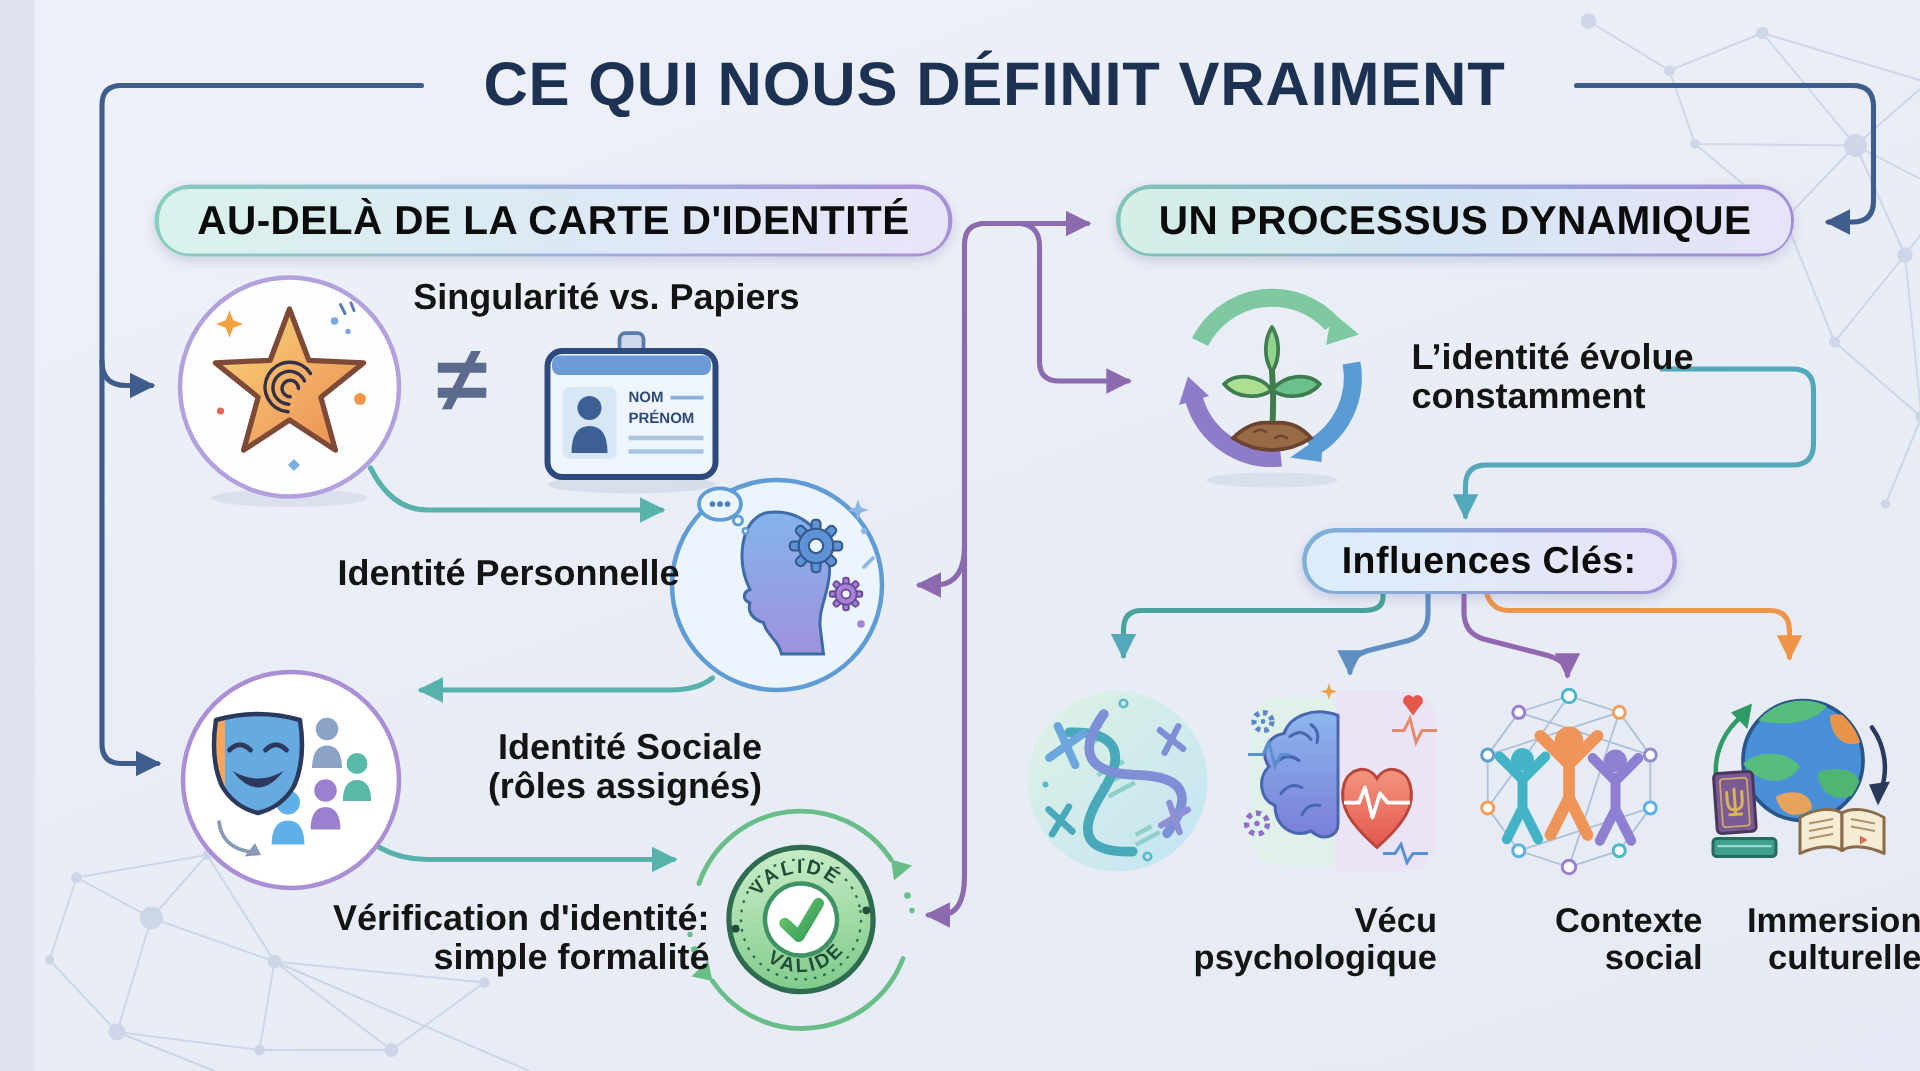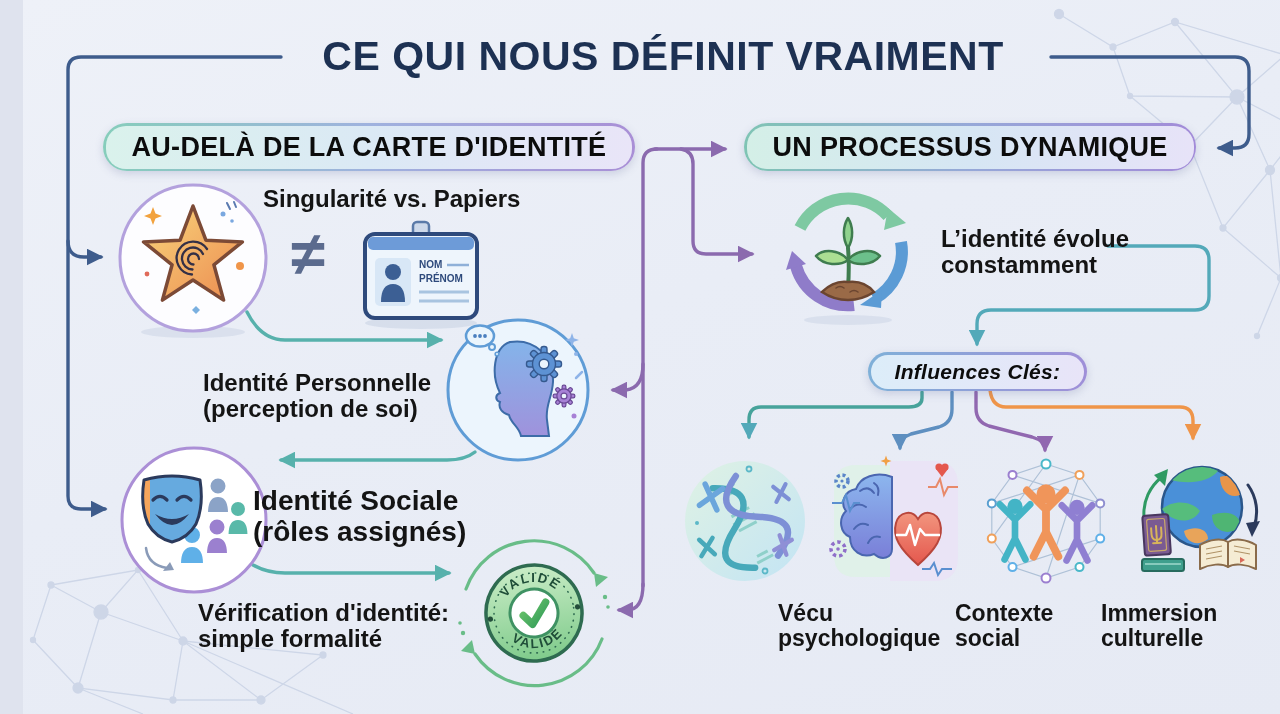--- a/index.html
+++ b/index.html
@@ -3,34 +3,34 @@
 <meta charset="utf-8">
 <style>
   html,body{margin:0;padding:0;background:#dfe3ee;}
   .stage{position:relative;width:1280px;height:714px;overflow:hidden;
          background:linear-gradient(160deg,#eef1f8 0%,#e9edf6 45%,#e6eaf4 100%);
          font-family:"Liberation Sans",sans-serif;margin-left:23px;}
   svg{display:block}
   .overlay{position:absolute;left:0;top:0;z-index:1;}
   .icon{position:absolute;z-index:2;}
   .lbl{position:absolute;z-index:3;font-weight:700;color:#141414;line-height:1.1;
-       text-align:left;font-size:23px;}
+       text-align:right;font-size:23px;}
   .title{position:absolute;z-index:3;left:240px;width:800px;top:33px;text-align:center;
          font-size:41px;font-weight:800;color:#1d3153;letter-spacing:.5px;white-space:nowrap;}
   .badge{position:absolute;z-index:3;border-radius:28px;padding:2.5px;
          box-shadow:0 3px 8px rgba(90,100,150,.22);}
   .badge-in{border-radius:20px;padding:6px 26px;font-size:27px;font-weight:800;color:#0c0c0c;
             white-space:nowrap;letter-spacing:.3px;}
   .grad-border-left{background:linear-gradient(90deg,#86cdbb,#9fb2de,#a98fd6);}
   .grad-in-left{background:linear-gradient(90deg,#daf2ec,#dbe9f5,#e9e5f8);}
   .grad-border-right{background:linear-gradient(90deg,#7fc4b4,#96a8d8,#a28bd8);}
   .grad-in-right{background:linear-gradient(90deg,#d4efe7,#d6e6f4,#e7e3f8);}
   .badge-small{border-radius:24px;padding:2.5px;background:linear-gradient(90deg,#7fb0d8,#9f8fd8);}
-  .badge-small .badge-in{font-size:21px;padding:5px 24px;
-            background:linear-gradient(90deg,#dcedf9,#e8e4f8);font-style:italic;}
+  .badge-small .badge-in{font-size:25px;padding:5px 24px;
+            background:linear-gradient(90deg,#dcedf9,#e8e4f8);}
   .neq{position:absolute;z-index:3;font-size:62px;font-weight:700;color:#5b6b8e;}
   .lbl .l2{display:block;}
 </style>
 </head>
 <body>
 
 <div class="stage">
 
   <svg class="overlay" width="1280" height="714" viewBox="0 0 1280 714">
     <defs>
@@ -122,24 +122,23 @@
   <div class="badge grad-border-right" style="left:721px;top:123px">
     <div class="badge-in grad-in-right">UN PROCESSUS DYNAMIQUE</div>
   </div>
 
   <div class="lbl" style="left:240px;top:186px;width:270px;font-size:24px">Singularité vs. Papiers</div>
 
   <div class="neq" style="left:250px;top:218px;width:70px;text-align:center">≠</div>
 
   <div class="lbl" style="left:180px;top:370px;width:250px;font-size:24px">
     <span>Identité Personnelle</span>
-    <span class="l2">(perception de soi)</span>
-  </div>
-
-  <div class="lbl" style="left:230px;top:486px;width:245px;font-size:28px">
+  </div>
+
+  <div class="lbl" style="left:240px;top:486px;width:245px;font-size:24px">
     <span>Identité Sociale</span>
     <span class="l2">(rôles assignés)</span>
   </div>
 
   <div class="lbl" style="left:175px;top:600px;width:275px;font-size:24px">
     <span>Vérification d'identité:</span>
     <span class="l2">simple formalité</span>
   </div>
 
   <div class="lbl" style="left:918px;top:226px;width:210px;font-size:24px;text-align:left">

